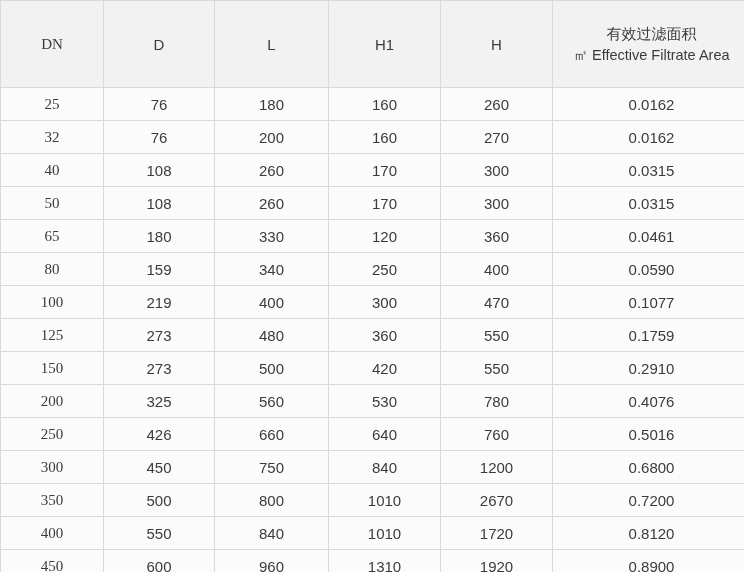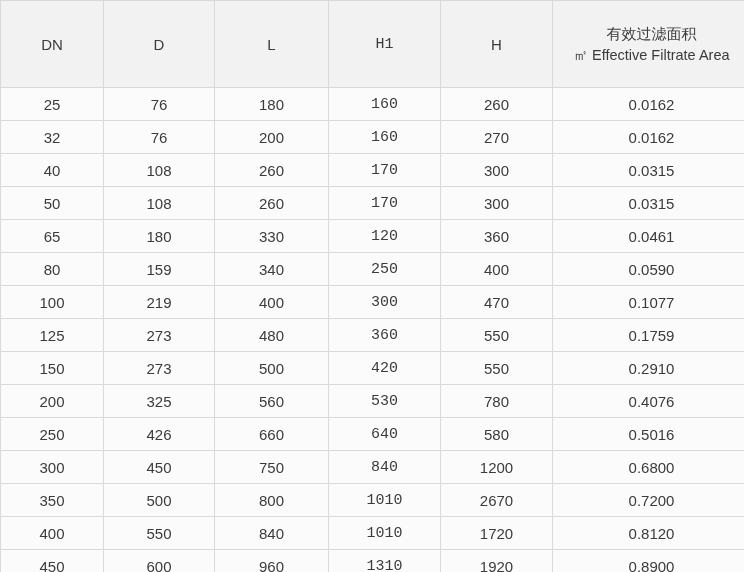--- a/index.html
+++ b/index.html
@@ -31,24 +31,24 @@
   thead th {
     background: #f2f2f2;
     height: 58px;
     font-size: 15px;
   }
   tbody td {
     background: #fbfbfb;
     height: 32px;
     font-size: 15px;
   }
-  .col-dn { width: 102px; }
+  .col-dn { width: 102px; font-family: Liberation Serif, serif; }
   .col-d  { width: 110px; }
   .col-l  { width: 113px; }
-  .col-h1 { width: 111px; font-family: Liberation Mono, monospace; }
+  .col-h1 { width: 111px; }
   .col-h  { width: 111px; }
   .col-area { width: 197px; }
   .area-head {
     line-height: 1.45;
     padding: 0 4px;
   }
   .area-head .line1 {
     display: block;
     font-size: 15px;
   }
@@ -156,21 +156,21 @@
         <td class="col-l">560</td>
         <td class="col-h1">530</td>
         <td class="col-h">780</td>
         <td class="col-area">0.4076</td>
       </tr>
       <tr>
         <td class="col-dn">250</td>
         <td class="col-d">426</td>
         <td class="col-l">660</td>
         <td class="col-h1">640</td>
-        <td class="col-h">580</td>
+        <td class="col-h">760</td>
         <td class="col-area">0.5016</td>
       </tr>
       <tr>
         <td class="col-dn">300</td>
         <td class="col-d">450</td>
         <td class="col-l">750</td>
         <td class="col-h1">840</td>
         <td class="col-h">1200</td>
         <td class="col-area">0.6800</td>
       </tr>

